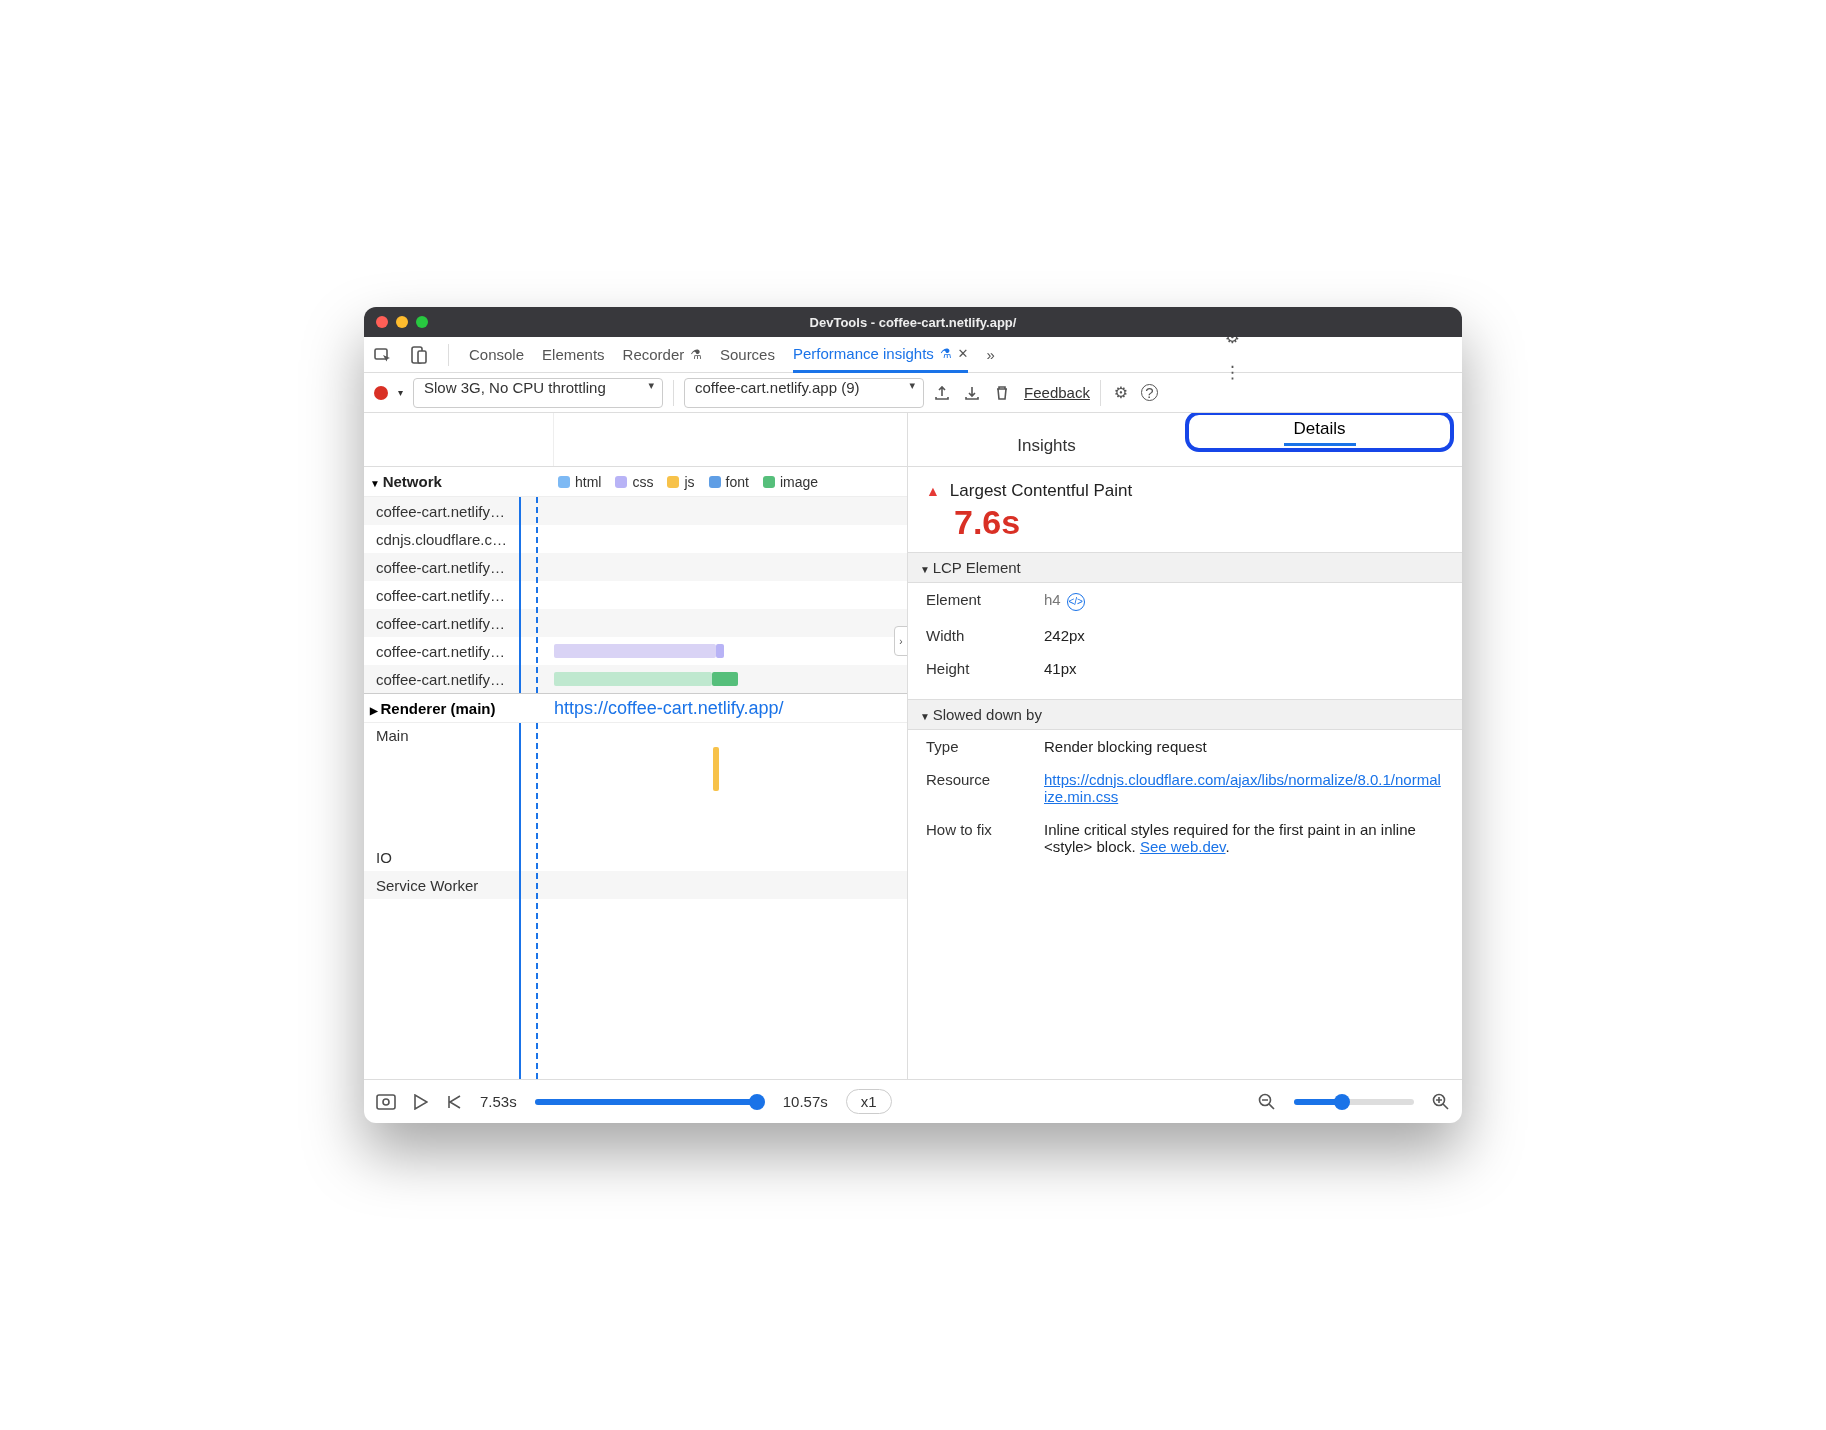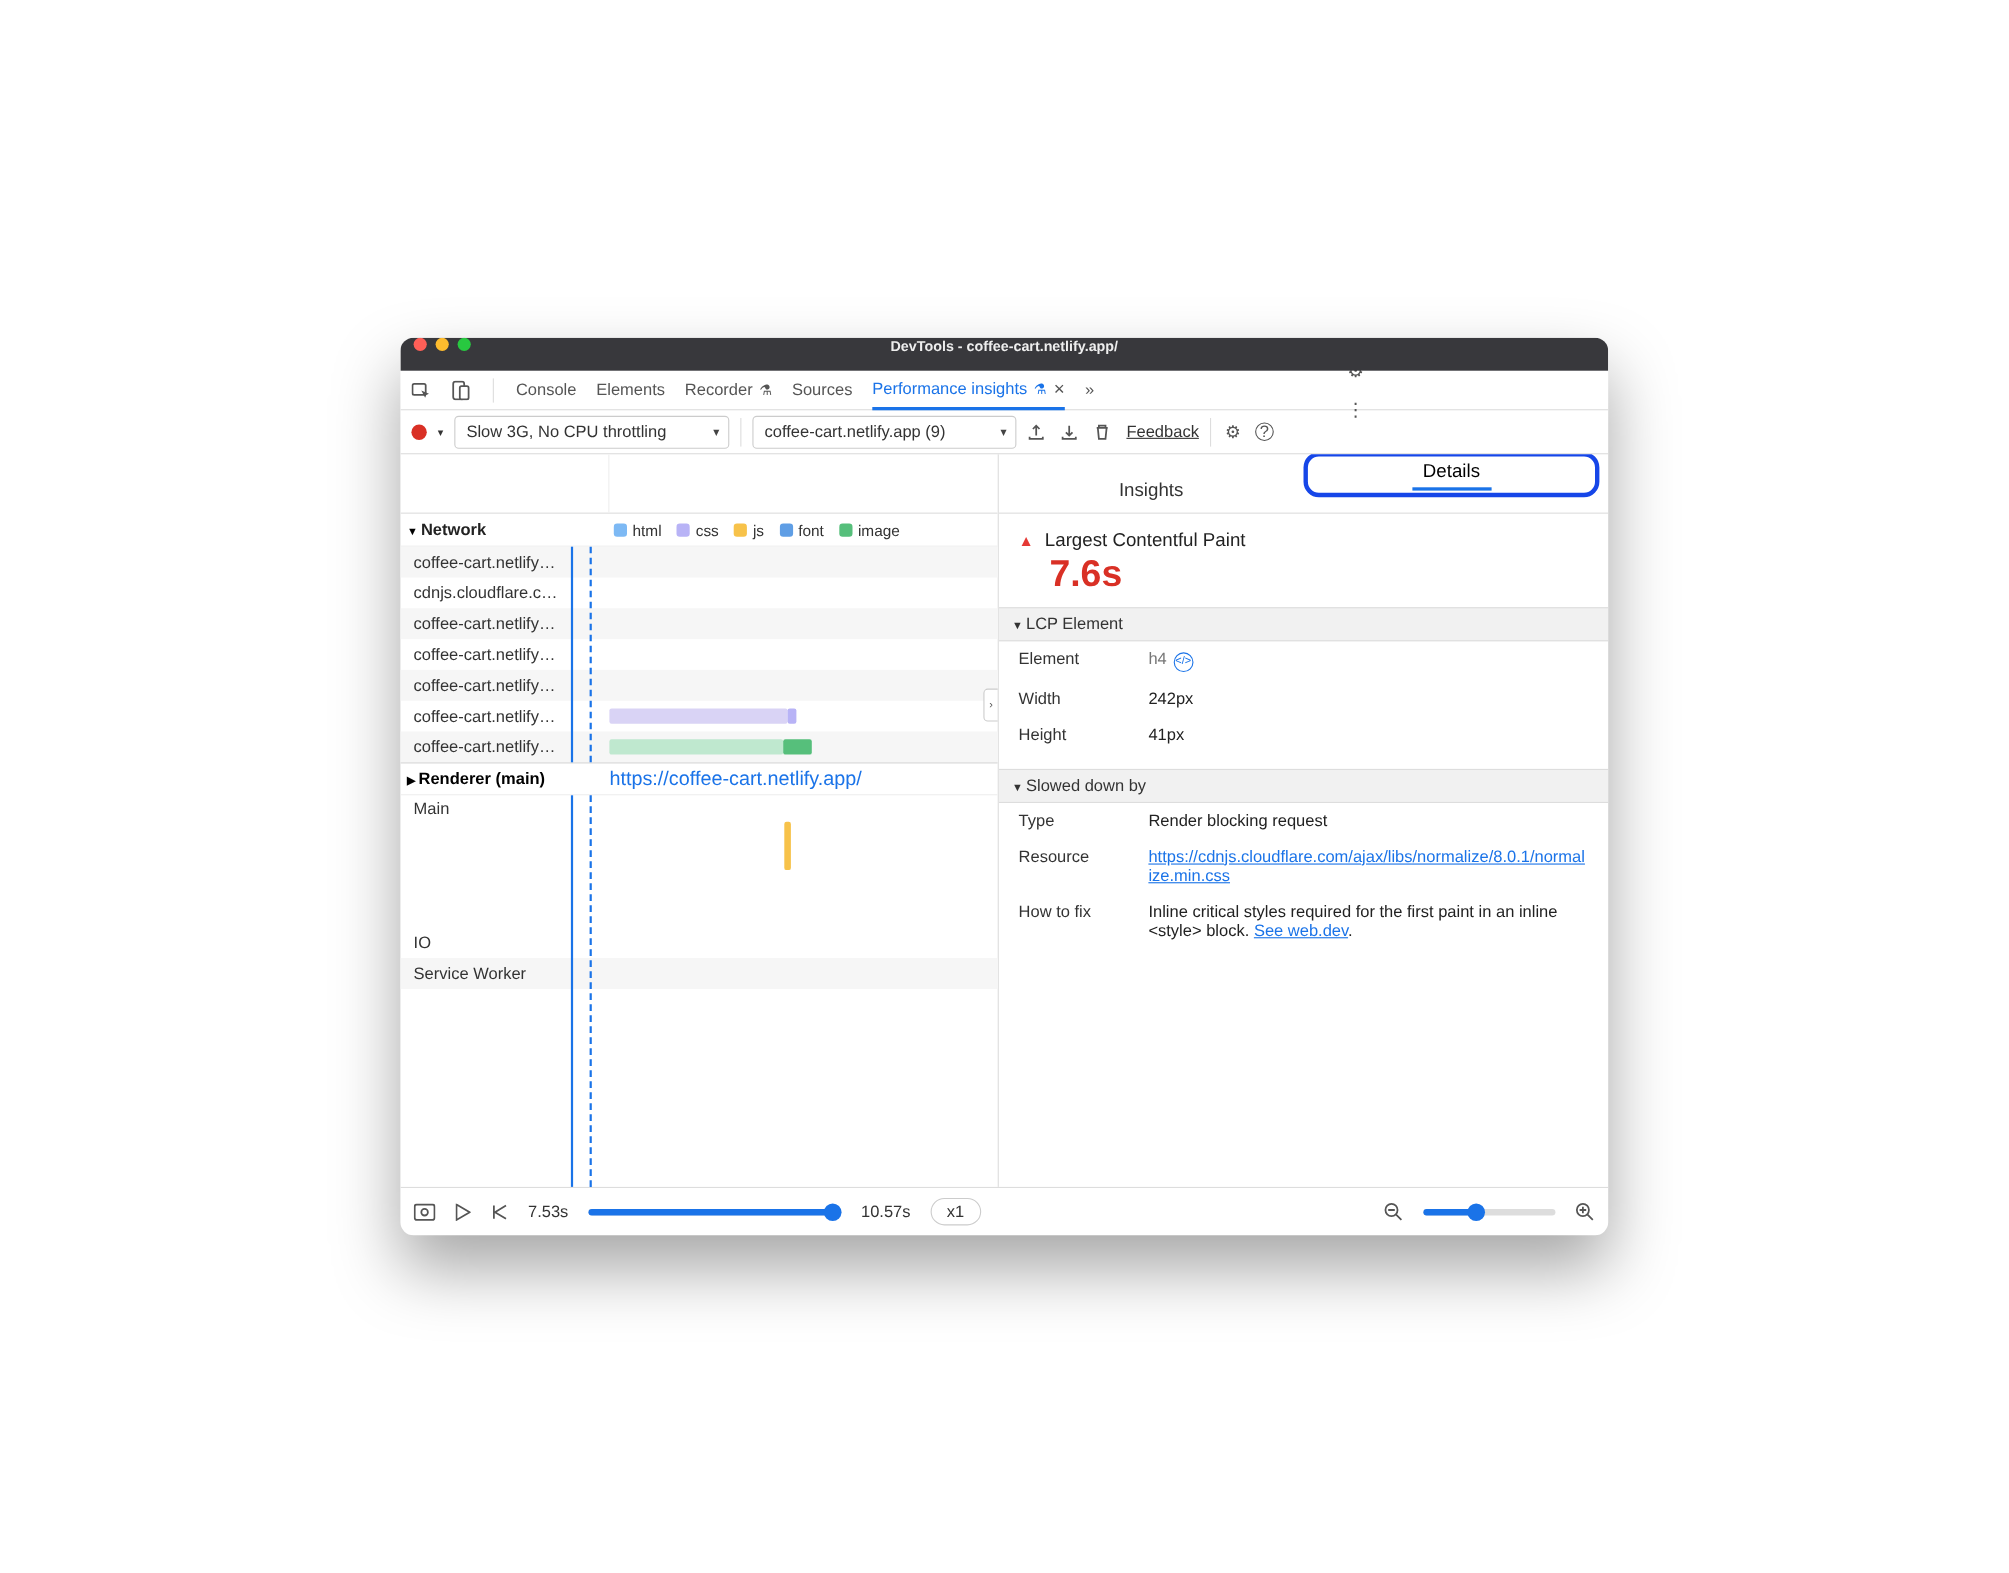--- a/index.html
+++ b/index.html
@@ -1,32 +1,32 @@
 <!DOCTYPE html>
 <html><head>
 <meta charset="utf-8">
 <style>
   * { box-sizing: border-box; font-family: "Helvetica Neue", Arial, sans-serif; }
   body { margin:0; background:#fff; display:flex; align-items:center; justify-content:center; height:100vh; }
   .window { width:1098px; height:816px; background:#fff; border-radius:12px; box-shadow:0 30px 60px rgba(0,0,0,.35); overflow:hidden; display:flex; flex-direction:column; }
-  .titlebar { background:#38383c; color:#fff; height:30px; display:flex; align-items:flex-start; padding:0 12px; font-size:13px; position:relative; }
+  .titlebar { background:#38383c; color:#fff; height:30px; display:flex; align-items:center; padding:0 12px; font-size:13px; position:relative; }
   .dots { display:flex; gap:8px; }
   .dot { width:12px; height:12px; border-radius:50%; }
   .dot.r{background:#ff5f57}.dot.y{background:#febc2e}.dot.g{background:#28c840}
   .titlebar .title { position:absolute; left:50%; transform:translateX(-50%); font-weight:600; color:#eee; font-size:13px; }
 
   .tabbar { height:36px; border-bottom:1px solid #ddd; display:flex; align-items:center; padding:0 10px; gap:18px; font-size:15px; color:#555; }
   .tabbar .sep { width:1px; height:22px; background:#ddd; margin:0 2px; }
   .tabbar .tab { cursor:pointer; display:flex; align-items:center; gap:6px; }
   .tabbar .tab.active { color:#1a73e8; border-bottom:3px solid #1a73e8; height:36px; align-items:center; }
   .tabbar .right { margin-left:auto; display:flex; gap:14px; align-items:center; }
 
   .toolbar { height:40px; border-bottom:1px solid #ddd; display:flex; align-items:center; padding:0 10px; gap:10px; font-size:15px; color:#333; }
   .toolbar .rec { width:14px;height:14px;border-radius:50%;background:#d93025; }
-  .toolbar select, .dropdown { height:30px; border:1px solid #ccc; border-radius:4px; padding:0 26px 0 10px; background:#fff; font-size:15px; display:flex; align-items:center; position:relative; }
+  .toolbar select, .dropdown { height:30px; border:1px solid #ccc; border-radius:4px; padding:0 26px 0 10px; background:#fff; font-size:15px; display:flex; align-items:flex-start; position:relative; }
   .dropdown::after { content:"▾"; position:absolute; right:8px; font-size:11px; color:#444; }
   .toolbar .sep { width:1px; height:26px; background:#ddd; }
   .toolbar .feedback { text-decoration:underline; color:#333; }
   .toolbar .iconbtn { width:20px; text-align:center; color:#555; cursor:pointer; }
 
   .content { flex:1; display:flex; min-height:0; }
   .left { width:544px; border-right:1px solid #ddd; display:flex; flex-direction:column; overflow:hidden; }
   .timehdr { height:54px; display:flex; border-bottom:1px solid #ddd; position:relative; }
   .timehdr .gutter { width:190px; border-right:1px solid #eee; }
   .timehdr .ticks { flex:1; position:relative; font-size:13px; color:#333; }

